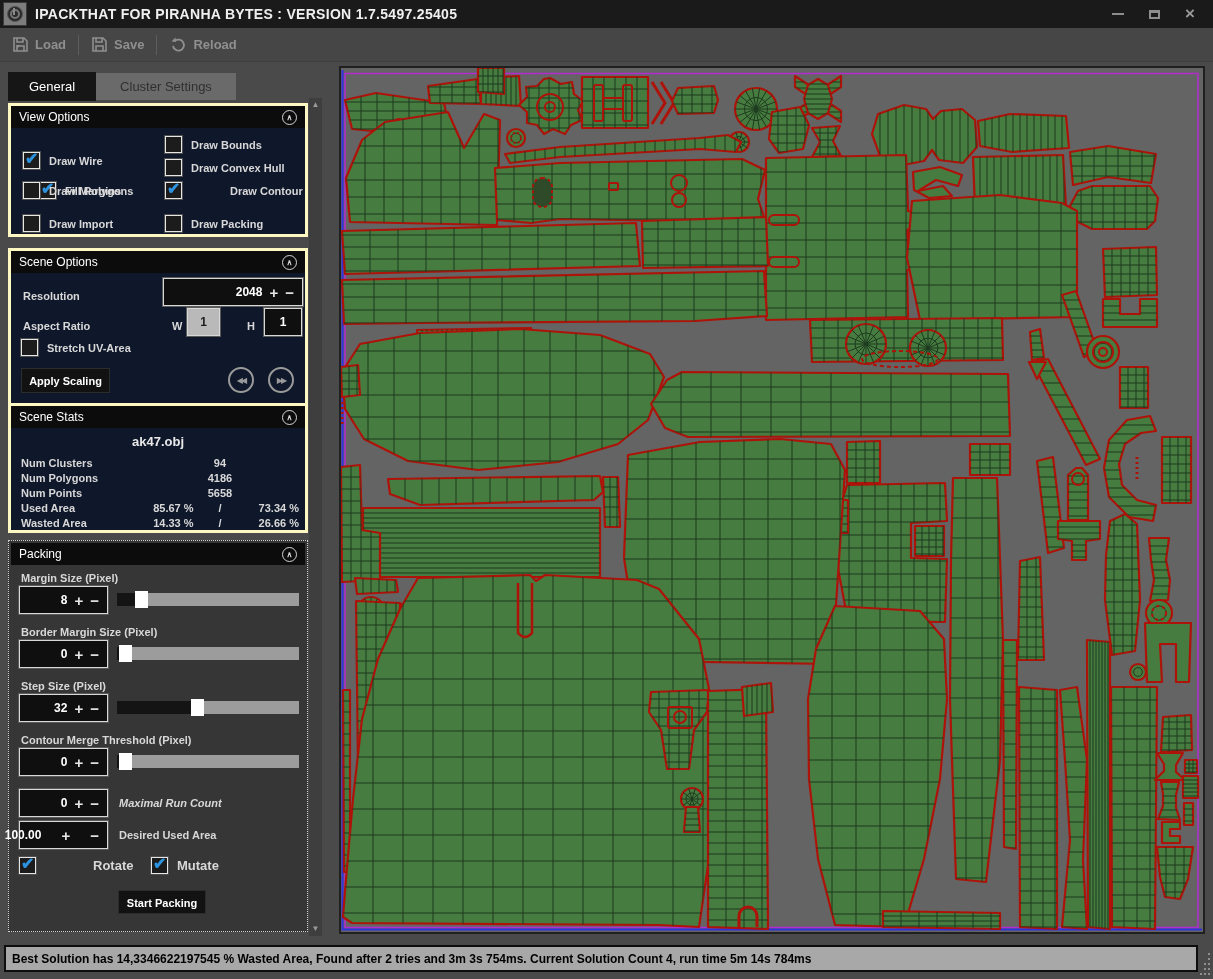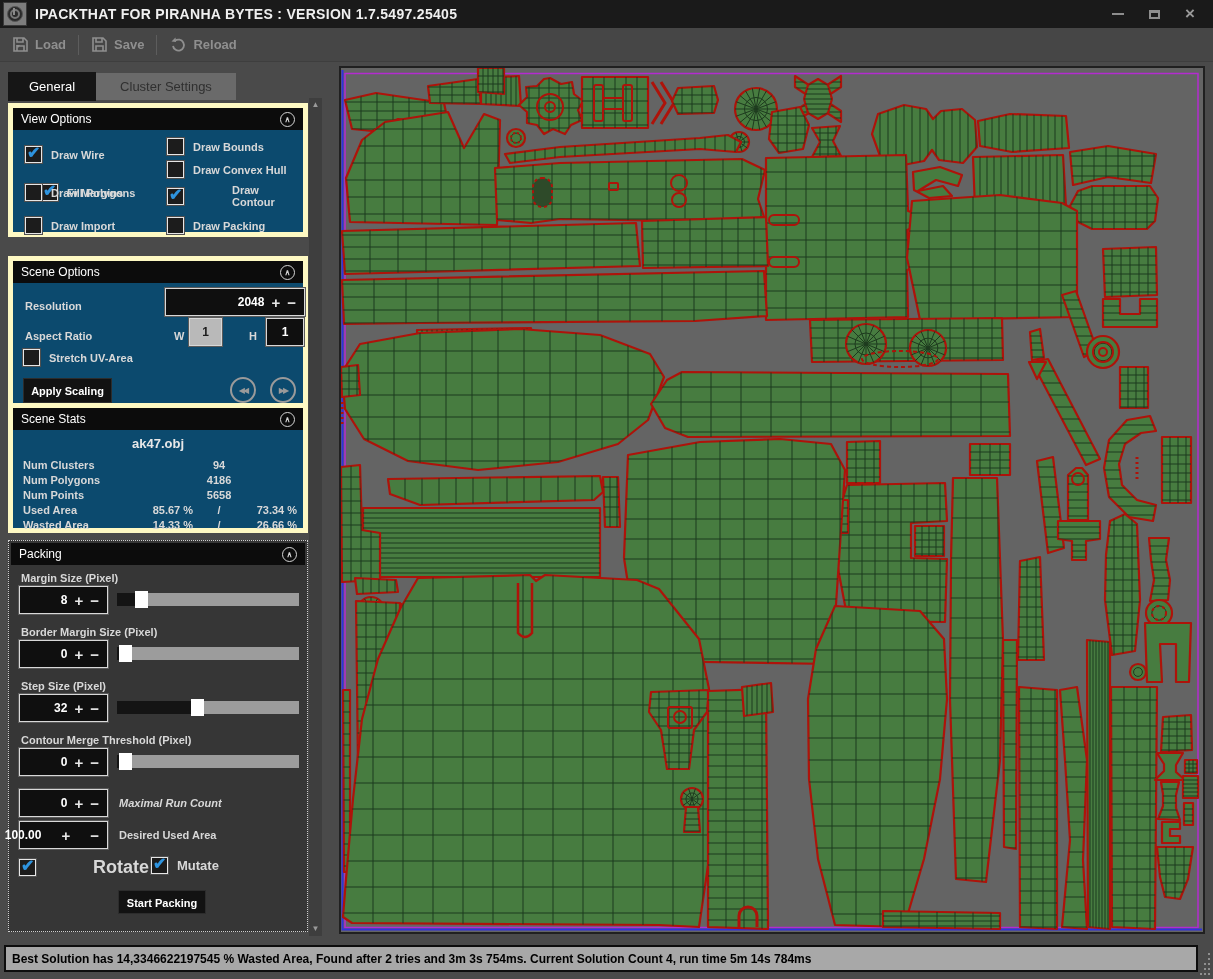--- a/index.html
+++ b/index.html
@@ -23,21 +23,21 @@
   
   #toolbar { position:absolute; left:0; top:28px; width:100%; height:34px; background:#464646; border-bottom:1px solid #3e3e3e; display:flex; align-items:center; }
   .tbtn { display:flex; align-items:center; gap:6px; color:#8f8f8f; font-size:13px; font-weight:bold; padding:0 12px; height:100%; }
   .tsep { width:1px; height:20px; background:#5d5d5d; }
 
   
   .tab { position:absolute; font-size:13px; text-align:center; }
   #tab-general { left:8px; top:72px; width:88px; height:29px; background:#161616; color:#fff; line-height:29px; z-index:2; }
   #tab-cluster { left:96px; top:73px; width:140px; height:27px; background:#6a6a6a; color:#303030; line-height:27px; }
 
-  .section { position:absolute; left:8px; width:300px; background:#0c4a6e; border:5px solid #fef9c3; }
+  .section { position:absolute; left:8px; width:300px; background:#0f172a; border:3px solid #fef9c3; }
   .sechead { position:absolute; left:0; top:0; right:0; height:22px; background:#0c0c0c; color:#fff; font-size:12px; display:flex; align-items:center; justify-content:space-between; padding:0 8px; }
   .chev { width:15px; height:15px; border:1px solid #d5d5d5; border-radius:50%; color:#d5d5d5; font-size:8px; line-height:14px; text-align:center; font-weight:bold; }
 
   .cb { width:17px; height:17px; background:#1c1c1c; border:1px solid #e6e6e6; outline:1px solid #4e4e4e; position:relative; flex:none; }
   .cb.on::after { content:"✔"; position:absolute; left:1px; top:-4px; color:#2e93de; font-size:16px; font-weight:bold; }
   .cblabel { color:#d8d8d8; font-size:11px; font-weight:bold; }
 
   #view-body { position:absolute; left:0; top:22px; right:0; bottom:0; }
   .vo-item { position:absolute; display:flex; align-items:center; gap:9px; }
 
@@ -127,21 +127,21 @@
 
   <div class="tab" id="tab-general">General</div>
   <div class="tab" id="tab-cluster">Cluster Settings</div>
 
   <div class="section" style="top:103px;height:134px;">
     <div class="sechead">
       <span>View Options</span>
       <span class="chev">∧</span>
     </div>
     <div id="view-body">
-      <div class="vo-item" style="left:12px;top:16px;">
+      <div class="vo-item" style="left:12px;top:24px;">
           <span class="cb on"></span>
           <span class="cblabel">Draw Wire</span>
         </div>
       <div class="vo-item" style="left:154px;top:8px;">
           <span class="cb"></span>
           <span class="cblabel">Draw Bounds</span>
         </div>
       <div class="vo-item" style="left:28px;top:31px;margin-top:23px;">
           <span class="cb on"></span>
           <span class="cblabel">Fill Polygons</span>
@@ -162,21 +162,21 @@
           <span class="cb"></span>
           <span class="cblabel">Draw Import</span>
         </div>
       <div class="vo-item" style="left:154px;top:87px;">
           <span class="cb"></span>
           <span class="cblabel">Draw Packing</span>
         </div>
     </div>
   </div>
 
-  <div class="section" style="top:256px;height:192px;">
+  <div class="section" style="top:248px;height:192px;">
     <div class="sechead">
       <span>Scene Options</span>
       <span class="chev">∧</span>
     </div>
     <div class="flabel" style="left:12px;top:39px;">Resolution</div>
     <div class="spin" style="left:152px;top:27px;width:140px;">
       <span>2048</span>
       <span class="pm">+</span>
       <span class="pm">−</span>
     </div>
@@ -294,21 +294,21 @@
 
     <div class="spin" style="left:10px;top:280px;width:89px;gap:20px;">
         <span>100.00</span>
         <span class="pm">+</span>
         <span class="pm">−</span>
       </div>
     <div class="flabel" style="left:110px;top:288px;">Desired Used Area</div>
 
     <div class="vo-item" style="position:absolute;left:10px;top:316px;">
         <span class="cb on"></span>
-        <span class="cblabel" style="font-size:18px;padding-left:48px;">Rotate</span>
+        <span class="cblabel" style="font-size:13px;padding-left:48px;">Rotate</span>
       </div>
     <div class="vo-item" style="position:absolute;left:142px;top:316px;">
         <span class="cb on"></span>
         <span class="cblabel" style="font-size:13px;">Mutate</span>
       </div>
 
     <div class="btn" style="left:109px;top:349px;width:88px;height:24px;line-height:24px;">Start Packing</div>
   </div>
 
   <div id="panel-scroll">

